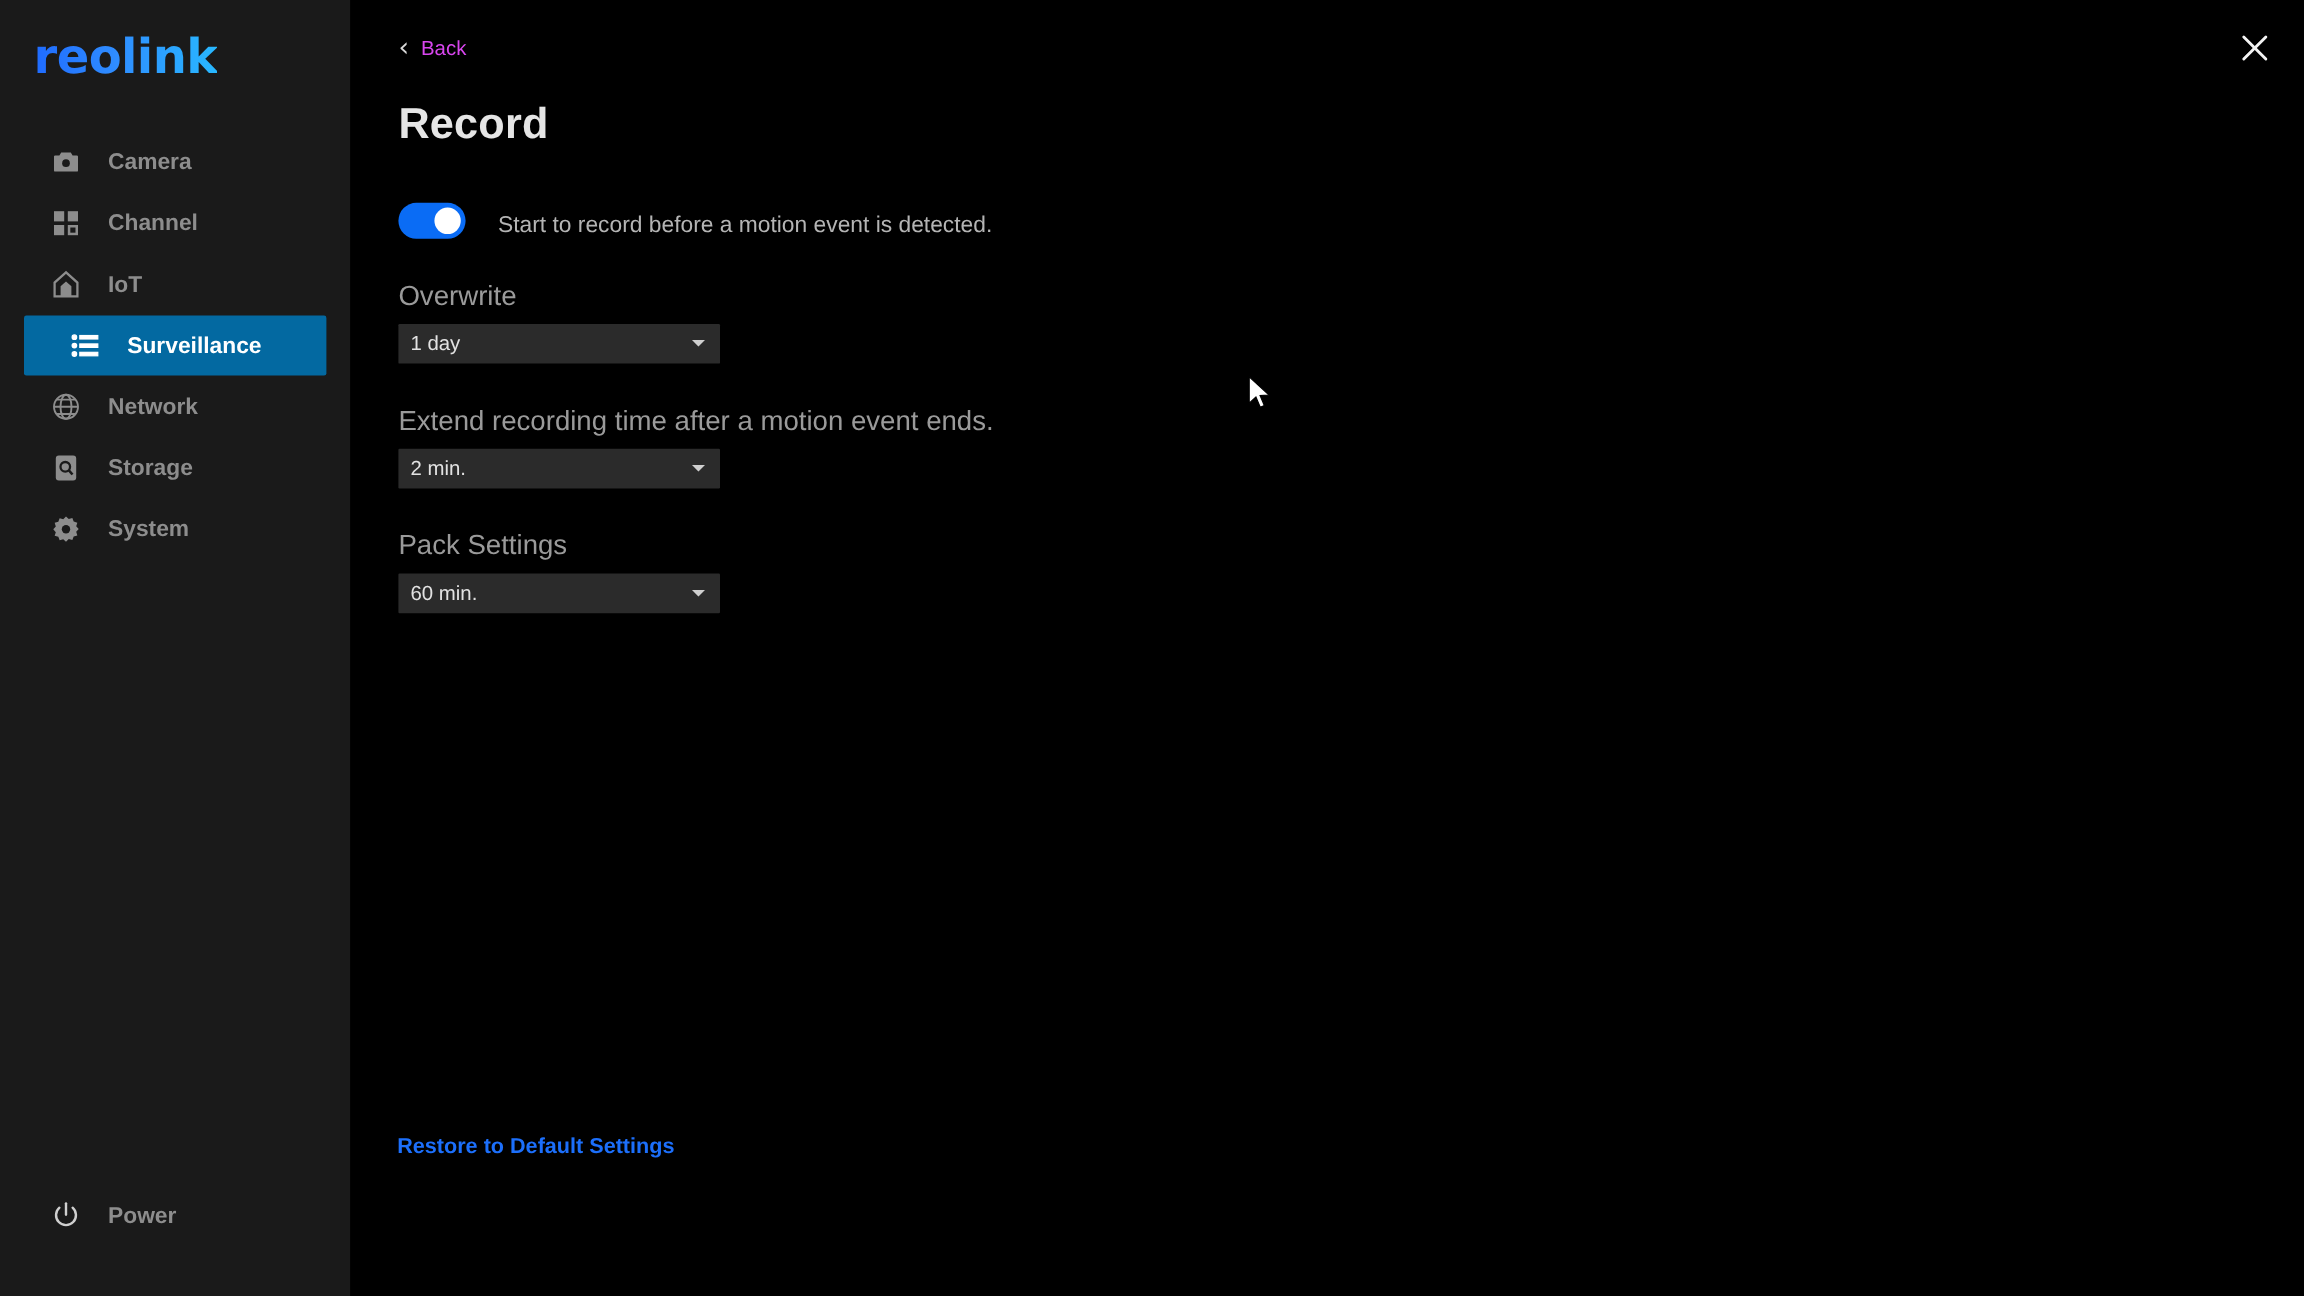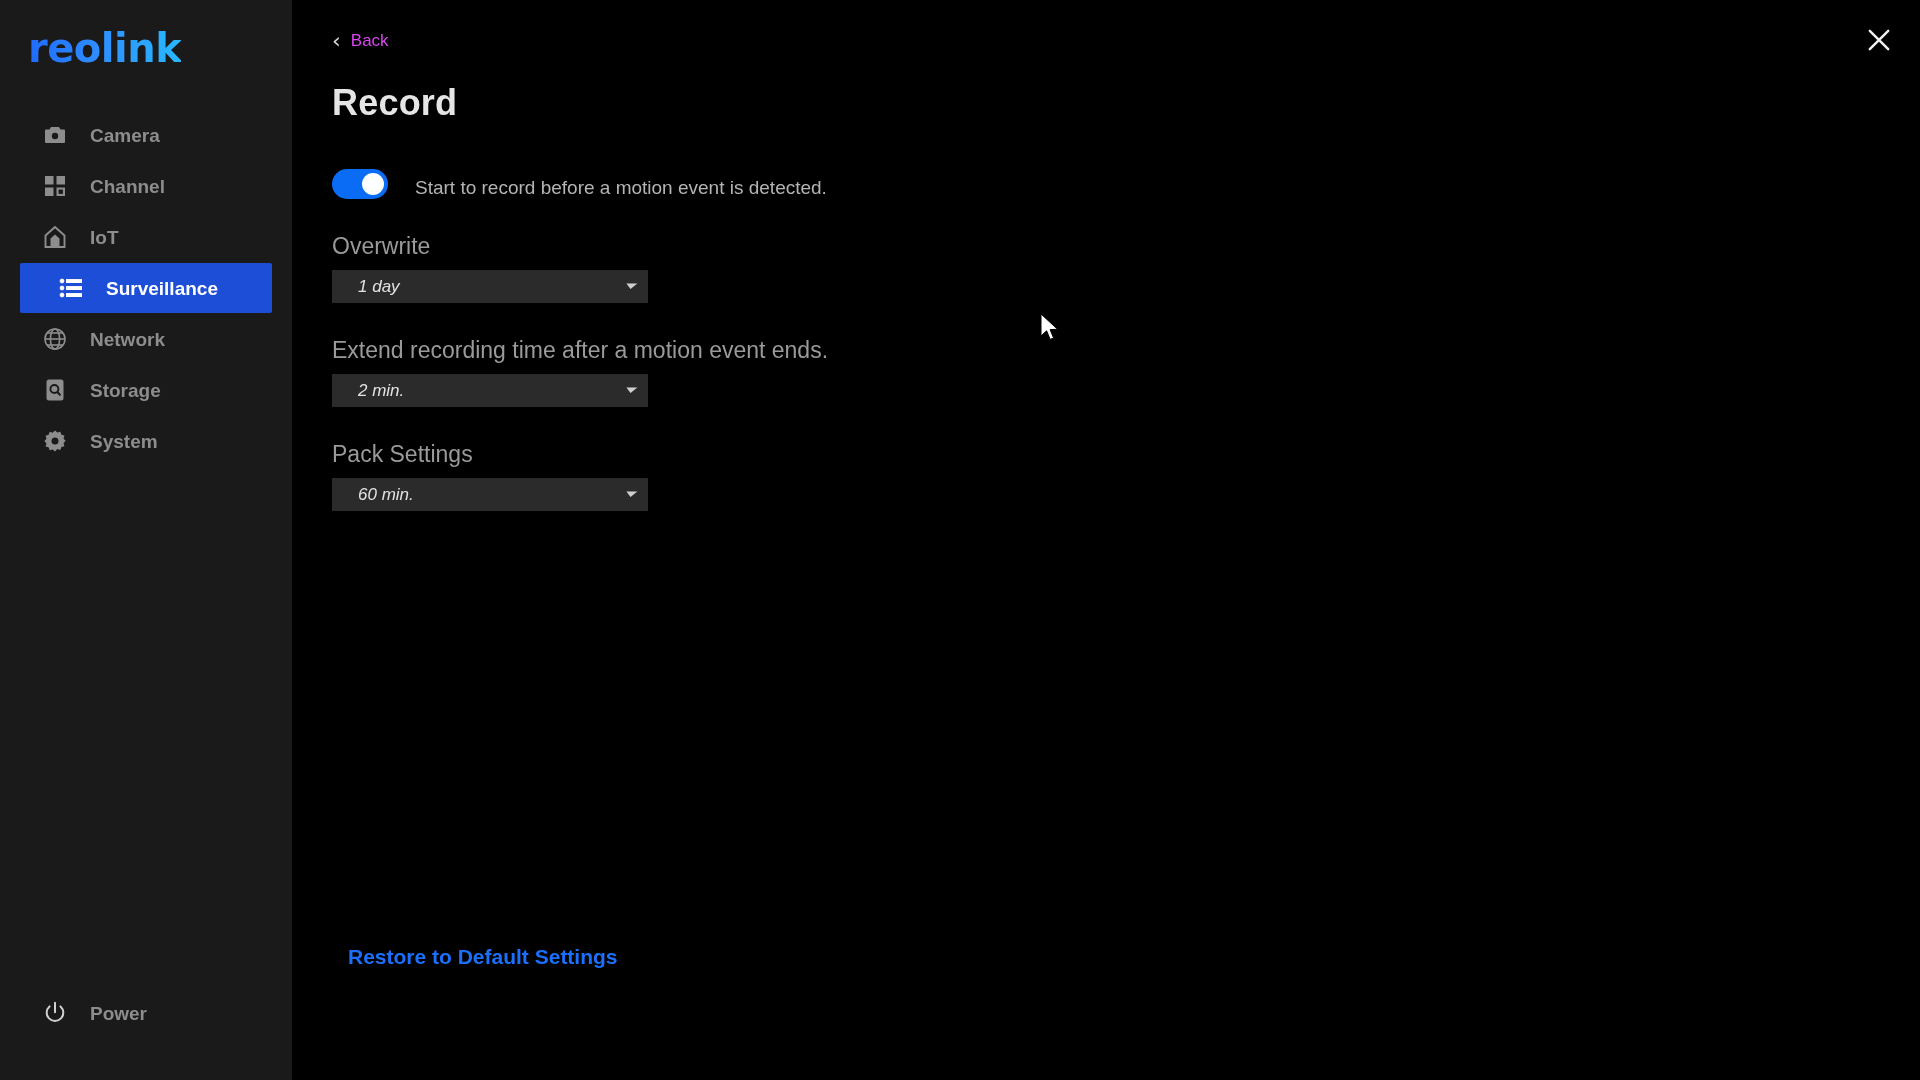--- a/index.html
+++ b/index.html
@@ -48,21 +48,21 @@
   }
   .nav-item + .nav-item { margin-top:1px; }
   .nav-item .ico {
     width:26px; height:26px;
     display:flex; align-items:center; justify-content:center;
     margin-right:22px;
     flex:0 0 26px;
   }
   .nav-item .ico svg { display:block; }
   .nav-item.active {
-    background:#1d4ed8;
+    background:#0369a1;
     color:#ffffff;
     padding-left:38px;
   }
   .nav-item.active .ico svg { fill:#ffffff; stroke:#ffffff; }
   .nav-label { line-height:1;font-weight:bold; }
 
   .power-item {
     position:absolute;
     left:20px; bottom:42px;
     display:flex; align-items:center;
@@ -131,45 +131,44 @@
   }
 
   
   .field { margin-top:34px; }
   .field-label {
     color:#9a9a9a;
     font-size:23px;
     margin-bottom:10px;
   }
   .select {
-    width:316px; height:33px;
+    width:268px; height:33px;
     background:#2b2b2b;
     display:flex; align-items:center;
     justify-content:space-between;
-    padding:0 12px 0 26px;
+    padding:0 12px 0 10px;
     cursor:pointer;
     border-radius:1px;
-    font-style:italic;
   }
   .select-value {
     color:#e2e2e2;
     font-size:17px;
   }
   .chev {
     color:#cfcfcf;
     font-size:15px;
     line-height:1;
     font-family:"DejaVu Sans", sans-serif;
   }
 
   .restore-link {
     position:absolute;
-    left:56px; top:945px;
+    left:39px; top:945px;
     color:#1c6ffb;
-    font-size:21px;
+    font-size:18px;
     font-weight:bold;
     cursor:pointer;
   }
 
   
   .close-btn {
     position:absolute;
     top:22px; right:23px;
     width:36px; height:36px;
     display:flex; align-items:center; justify-content:center;

